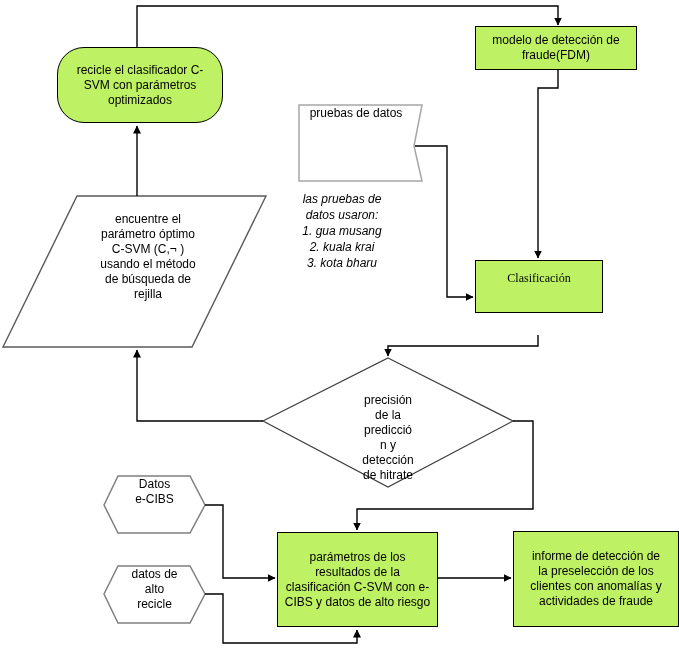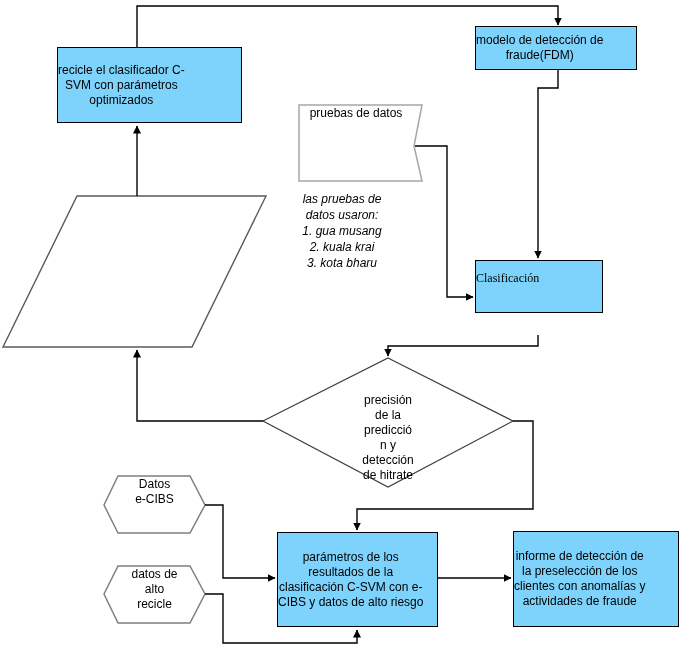--- a/index.html
+++ b/index.html
@@ -17,23 +17,24 @@
   }
   #wires {
     position: absolute;
     left: 0;
     top: 0;
   }
   .rect-node {
     position: absolute;
     box-sizing: border-box;
     border: 1.6px solid #000000;
-    background: #7dd3fc;
+    background: #bef264;
     display: flex;
     align-items: center;
+    justify-content: center;
     text-align: center;
   }
   .float-label {
     position: absolute;
     display: flex;
     align-items: flex-start;
     justify-content: center;
     text-align: center;
     pointer-events: none;
   }
@@ -83,21 +84,21 @@
 
     <polyline points="513,421 533,421 533,509 357,509 357,530" fill="none" stroke-width="1.4" marker-end="url(#arrow)" stroke="#000000"></polyline>
 
     <polyline points="205,505 223,505 223,578 275,578" fill="none" stroke-width="1.4" marker-end="url(#arrow)" stroke="#000000"></polyline>
 
     <polyline points="205,594 223,594 223,643 357,643 357,630" fill="none" stroke-width="1.4" marker-end="url(#arrow)" stroke="#000000"></polyline>
 
     <polyline points="438,578 511,578" fill="none" stroke-width="1.4" marker-end="url(#arrow)" stroke="#000000"></polyline>
   </svg>
 
-  <div class="rect-node" style="left:57px; top:47px; width:185px; height:76px;">
+  <div class="rect-node" style="left:57px; top:47px; width:166px; height:76px;border-radius:27px;">
     <span class="label">recicle el clasificador C-
 SVM con parámetros
 optimizados</span>
   </div>
 
   <div class="rect-node" style="left:475px; top:26px; width:162px; height:44px;">
     <span class="label">modelo de detección de
 fraude(FDM)</span>
   </div>
 
@@ -112,20 +113,28 @@
 CIBS y datos de alto riesgo</span>
   </div>
 
   <div class="rect-node" style="left:513px; top:531px; width:166px; height:96px;">
     <span class="label">informe de detección de
 la preselección de los
 clientes con anomalías y
 actividades de fraude</span>
   </div>
 
+  <div class="float-label" style="left:68px; top:212px; width:160px; height:96px;">
+    <span class="label">encuentre el
+parámetro óptimo
+C-SVM (C,¬ )
+usando el método
+de búsqueda de
+rejilla</span>
+  </div>
 
   <div class="float-label" style="left:299px; top:106px; width:114px; height:74px;">
     <span class="label">pruebas de datos</span>
   </div>
 
   <div class="float-label note" style="left:278px; top:191px; width:128px; height:90px;font-style:italic;">
     <span class="label">las pruebas de
 datos usaron:
 1. gua musang
 2. kuala krai

